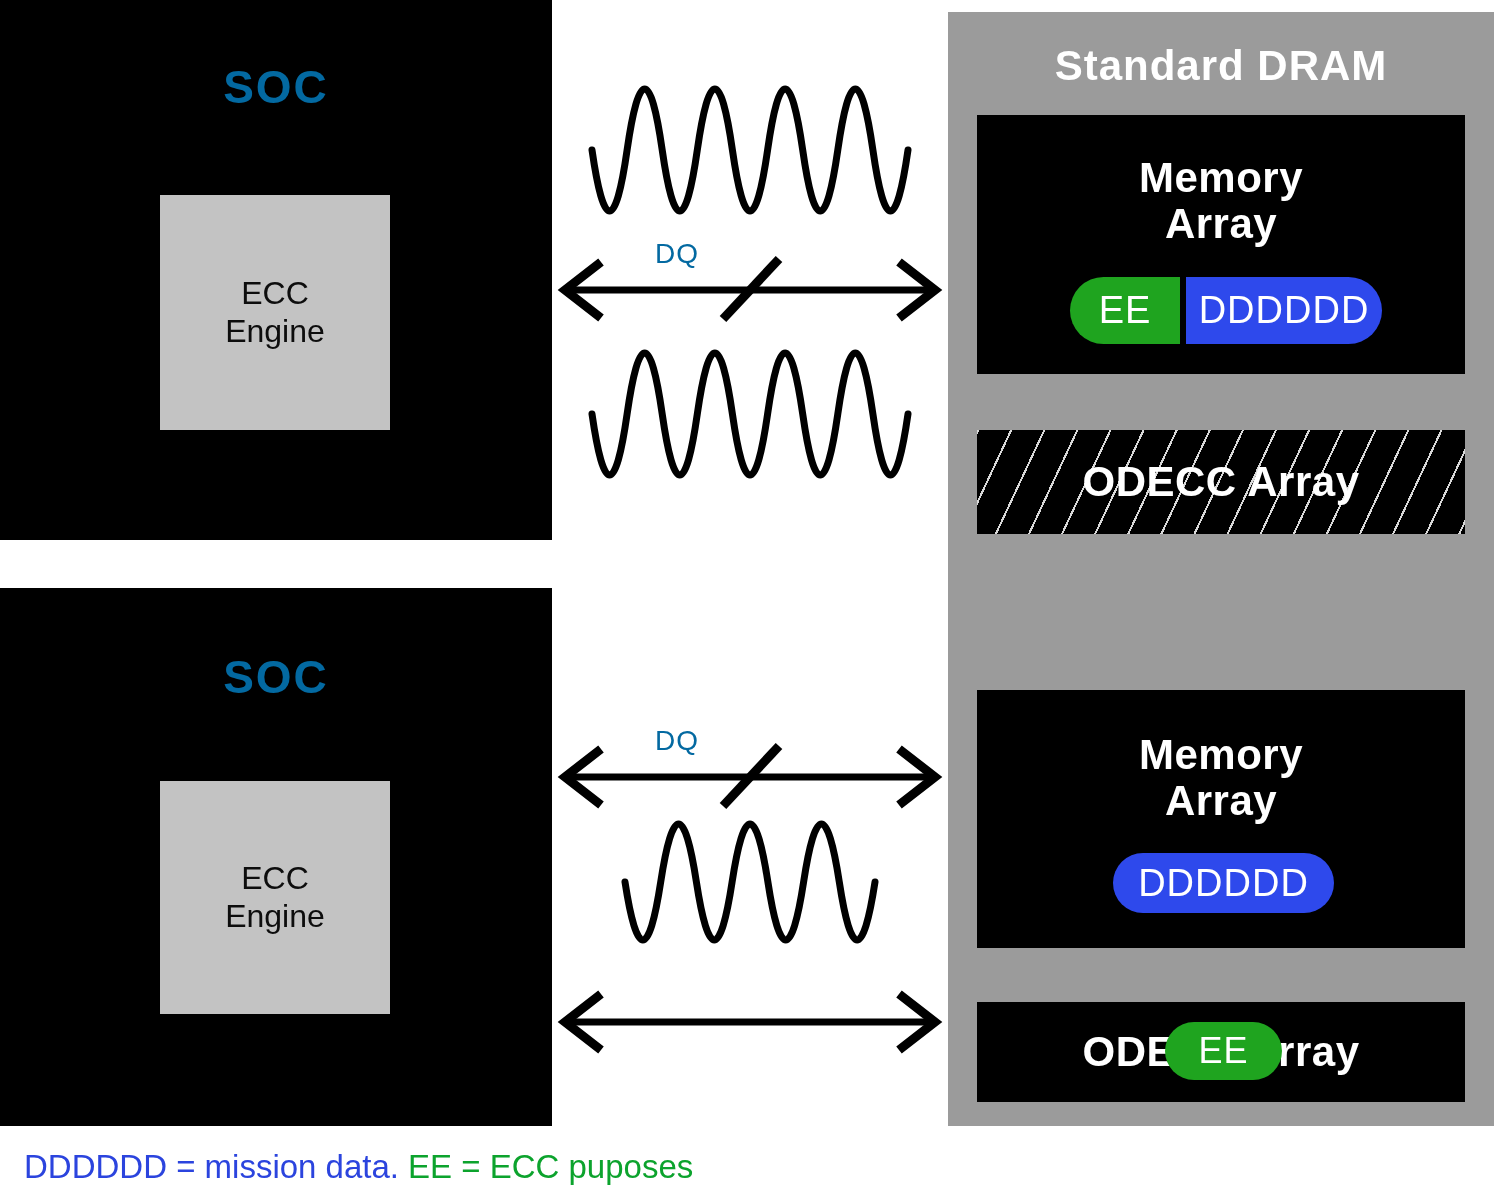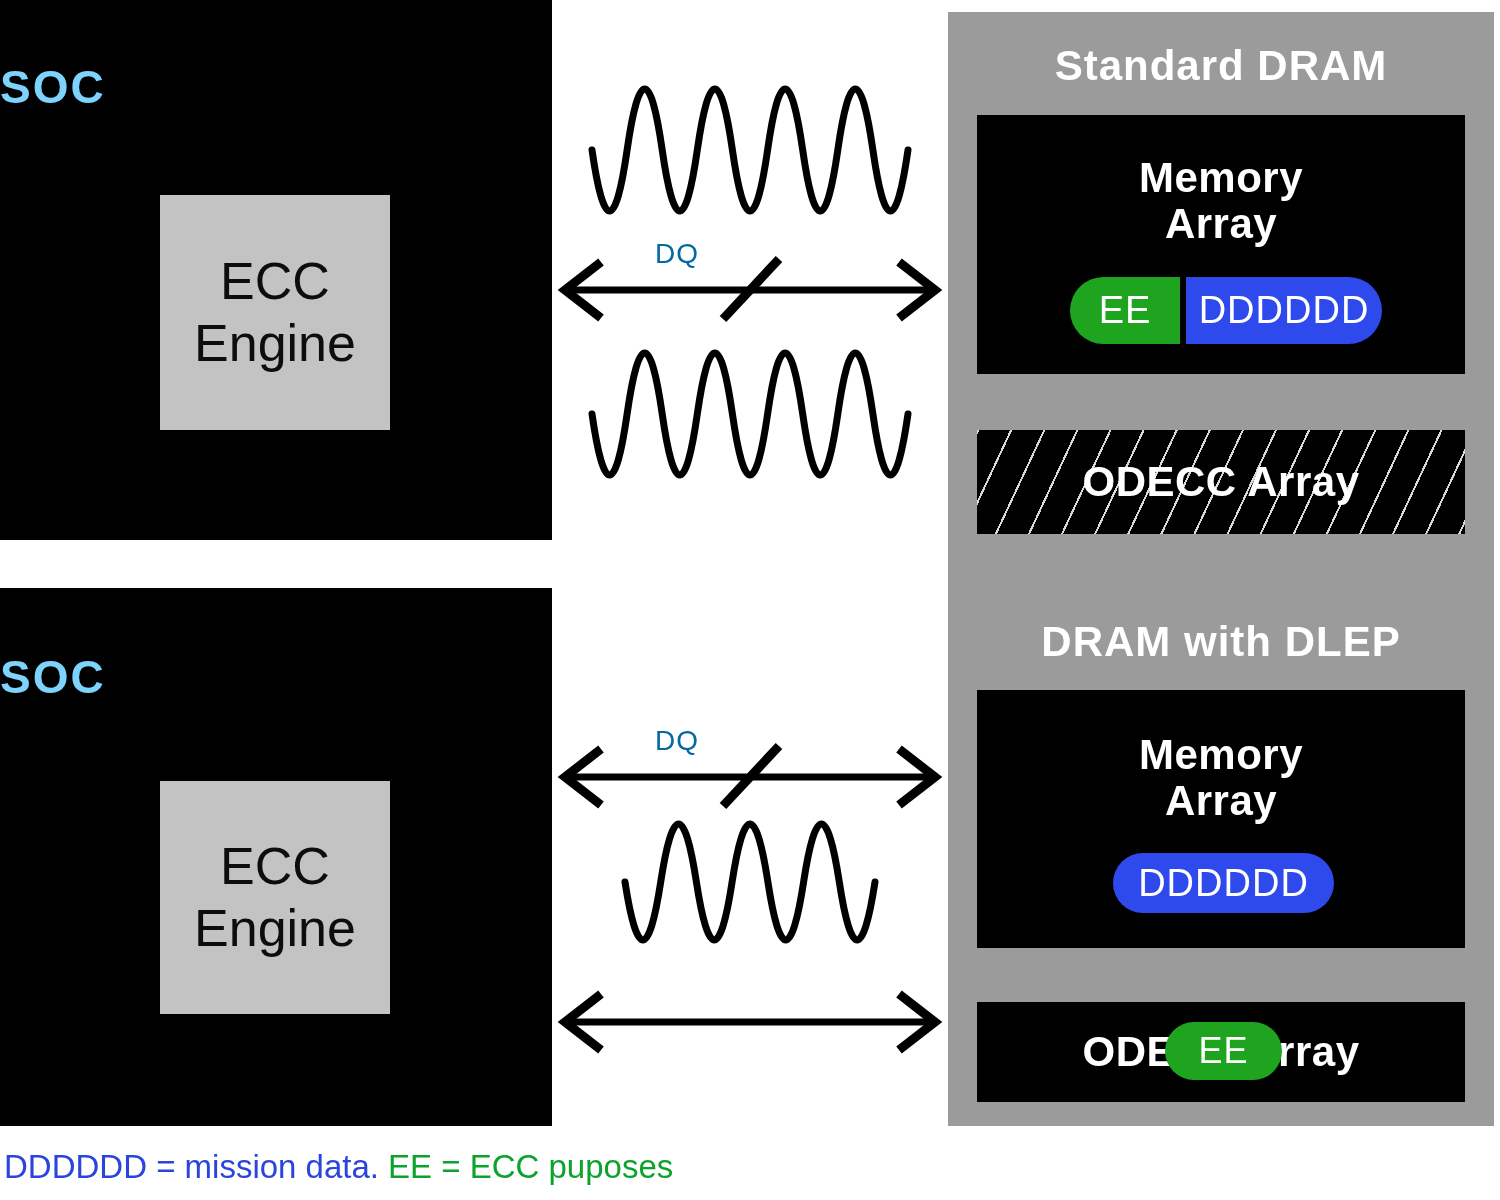--- a/index.html
+++ b/index.html
@@ -10,24 +10,24 @@
   .abs{position:absolute;}
   
   #overlay{position:absolute;left:0;top:0;width:1500px;height:1200px;pointer-events:none;}
   .wave{fill:none;stroke:#000;stroke-width:7;stroke-linecap:round;stroke-linejoin:round;}
   .busline{stroke:#000;stroke-width:7;}
   .chev{fill:none;stroke:#000;stroke-width:9;stroke-linecap:butt;stroke-linejoin:miter;}
   .slash{stroke:#000;stroke-width:9;stroke-linecap:butt;}
 
   
   .soc-box{background:#000;}
-  .soc-label{position:absolute;left:0;width:100%;color:#7dd3fc;
+  .soc-label{position:absolute;left:0;width:100%;text-align:center;color:#0369a1;
     font-size:46px;font-weight:bold;letter-spacing:2px;}
   .ecc-box{position:absolute;background:var(--ecc_gray,#C3C3C3);display:flex;align-items:center;
-    justify-content:center;text-align:center;color:#0d0d0d;font-size:52px;line-height:1.18;
+    justify-content:center;text-align:center;color:#0d0d0d;font-size:32px;line-height:1.18;
     white-space:pre-line;}
 
   
   .dq-label{position:absolute;width:130px;text-align:left;color:#0369a1;font-size:28px;
     font-weight:500;letter-spacing:1px;}
 
   
   .panel{background:var(--panel_gray,#9B9B9B);}
   .panel-title{position:absolute;top:30px;left:0;width:100%;text-align:center;color:#fff;
     font-size:42px;font-weight:bold;letter-spacing:1px;}
@@ -44,21 +44,21 @@
   .odecc{position:absolute;background:#000;color:#fff;text-align:center;
     font-size:42px;font-weight:bold;letter-spacing:0.5px;margin-top:22px;}
   .odecc-hatched{
     background:#000 repeating-linear-gradient(115deg,
       rgba(255,255,255,0.85) 0px, rgba(255,255,255,0.85) 2px,
       transparent 2px, transparent 30px);
   }
 
   
   #legend{position:absolute;left:0;top:1148px;width:1500px;height:50px;}
-  .legend-item{position:absolute;top:0;white-space:nowrap;font-size:33px;}
+  .legend-item{position:absolute;top:0;white-space:nowrap;font-size:33px;margin-left:20px;}
   #legend-mission{left:4px;color:var(--legend_blue,#2B44DE);}
   #legend-parity{left:388px;color:var(--legend_green,#0CA32D);}
   #legend-note{left:628px;top:2px;color:#111;font-size:31px;letter-spacing:-0.3px;}
 </style>
 </head>
 <body>
 
 <div id="canvas">
 
   <svg id="overlay" viewBox="0 0 1500 1200" xmlns="http://www.w3.org/2000/svg">
@@ -108,21 +108,20 @@
     <div class="odecc odecc-hatched" style="left:29px;top:396px;width:488px;height:104px;line-height:104px;">ODECC Array</div>
   </div>
 
   <div class="abs soc-box" style="left:0;top:588px;width:552px;height:538px;">
     <div class="soc-label" style="top:62px;">SOC</div>
     <div class="ecc-box" style="left:160px;top:193px;width:230px;height:233px;">ECC
 Engine</div>
   </div>
 
   <div class="abs panel" style="left:948px;top:588px;width:546px;height:538px;">
-    <div class="panel-title">DRAM with DLEP</div>
     <div class="mem-box" style="left:29px;top:102px;width:488px;height:258px;">
       <div class="mem-label" style="top:42px;">Memory
 Array</div>
       <div class="pill pill-blue" style="position:absolute;left:136px;top:163px;width:221px;height:60px;">DDDDDD</div>
     </div>
     <div class="odecc" style="left:29px;top:392px;width:488px;height:100px;line-height:100px;">
       <span>ODECC Array</span>
       <div class="pill pill-green" style="position:absolute;left:188px;top:20px;width:117px;height:58px;line-height:normal;font-size:36px;">EE</div>
     </div>
   </div>

